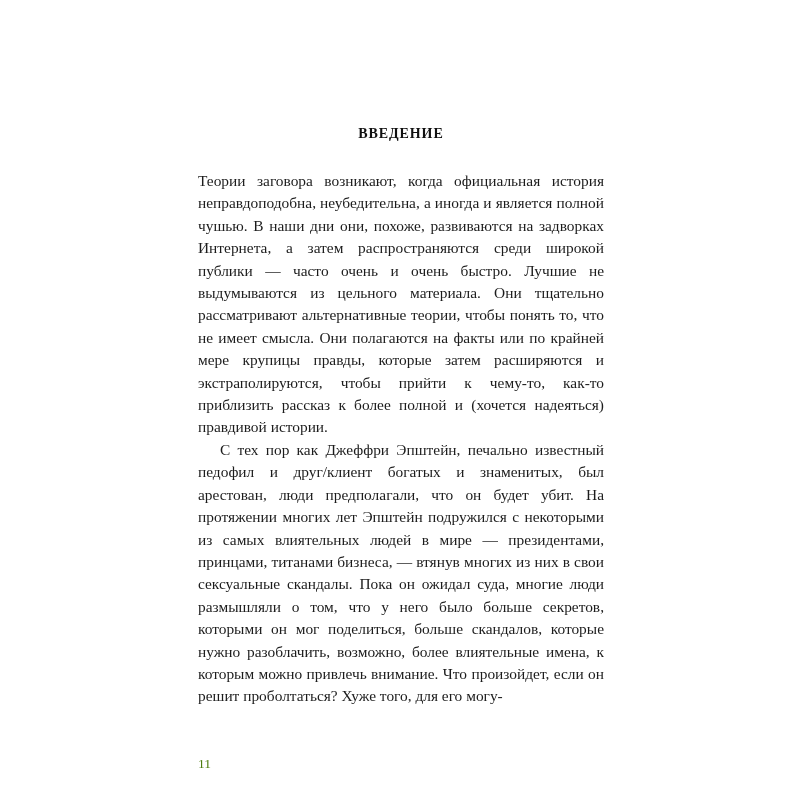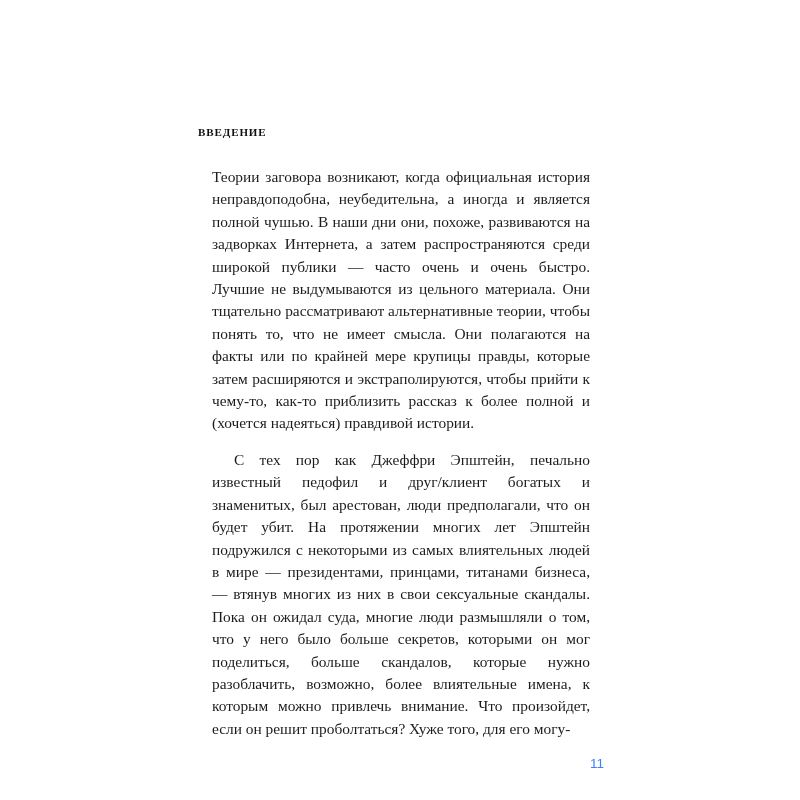--- a/index.html
+++ b/index.html
@@ -22,51 +22,51 @@
     box-sizing: border-box;
   }
   .page-inner {
     position: absolute;
     left: 198px;
     top: 96px;
     width: 406px;
     height: 680px;
   }
   .chapter-title {
-    text-align: left;
+    text-align: center;
     font-weight: bold;
-    font-size: 11px;
+    font-size: 14px;
     letter-spacing: 0.9px;
     color: #111;
     margin: 30px 0 28px 0;
     font-family: "Liberation Serif", serif;
   }
   .body-text {
     font-size: 15.4px;
     line-height: 1.455;
     text-align: justify;
     color: #1c1c1c;
     -webkit-font-smoothing: antialiased;
   }
   .body-text p {
-    margin: 14px;
+    margin: 0;
     text-indent: 22px;
   }
   .body-text p.first {
     text-indent: 0;
   }
   .page-number {
     position: absolute;
     left: 0;
     right: 0;
     top: 660px;
-    text-align: right;
+    text-align: left;
     font-size: 13.5px;
-    color: #3b82f6;
-    font-family: Liberation Sans, sans-serif;
+    color: #4d7c0f;
+    font-family: Liberation Serif, serif;
   }
 </style>
 </head>
 <body>
 
 <div class="page">
   <div class="page-inner">
 
     <h1 class="chapter-title">ВВЕДЕНИЕ</h1>
 

